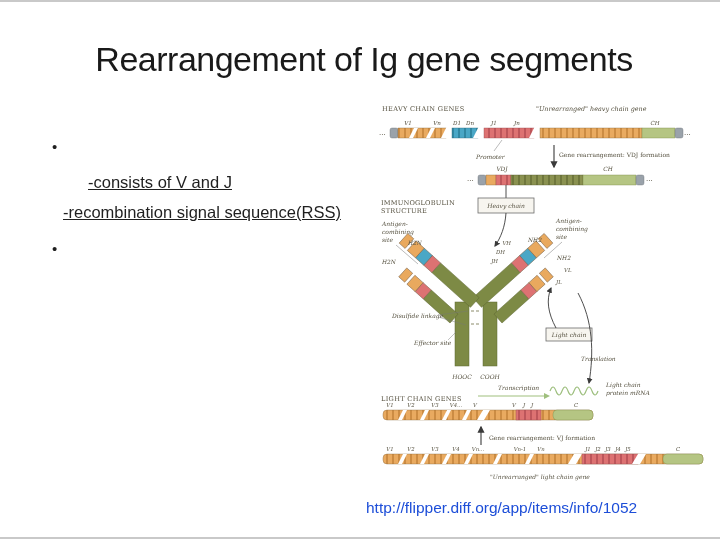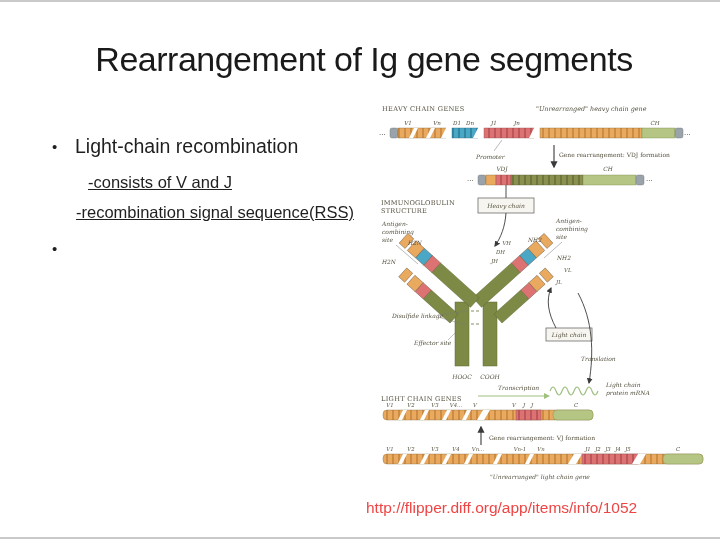--- a/index.html
+++ b/index.html
@@ -10,39 +10,38 @@
     margin:0 auto;
   }
   .title{
     position:absolute;top:38px;left:4px;width:100%;text-align:center;
     font-size:34px;font-weight:400;letter-spacing:-0.5px;color:#1a1a1a;
   }
   .bullets{position:absolute;left:52px;top:131px;width:330px;}
   .bullet-item{display:flex;font-size:19.5px;line-height:26px;margin:0 0 12px 0;font-weight:400;}
   .bullet-mark{width:23px;flex:0 0 23px;font-size:15px;line-height:27px;}
   .sub{font-size:16.5px;line-height:21px;margin:0 0 9px 36px;}
-  .sub.outdent{margin-left:24px;}
+  .sub.outdent{margin-left:11px;}
   .sub.wrap2{width:250px;}
   .sub-group{margin-bottom:12px;text-decoration:underline;}
-  .source-url{position:absolute;left:366px;top:497px;font-size:15.5px;color:#ef4444;}
+  .source-url{position:absolute;left:366px;top:497px;font-size:15.5px;color:#1d4ed8;}
   svg{position:absolute;left:378px;top:95px;}
   .dg-label{font-family:"DejaVu Serif",serif;fill:#55503f;}
   .dg-it{font-family:"DejaVu Serif",serif;font-style:italic;fill:#55503f;}
 </style>
 </head>
 <body>
 
 <div class="slide">
 
   <div class="title">Rearrangement of Ig gene segments</div>
 
   <div class="bullets">
     <div class="bullet-item">
       <span class="bullet-mark">•</span>
-      <span>Light-chain recombination</span>
     </div>
     <div class="sub-group">
       <div class="sub">-consists of V and J</div>
       <div class="sub outdent">-recombination signal sequence(RSS)</div>
     </div>
     <div class="bullet-item">
       <span class="bullet-mark">•</span>
     </div>
   </div>
 

